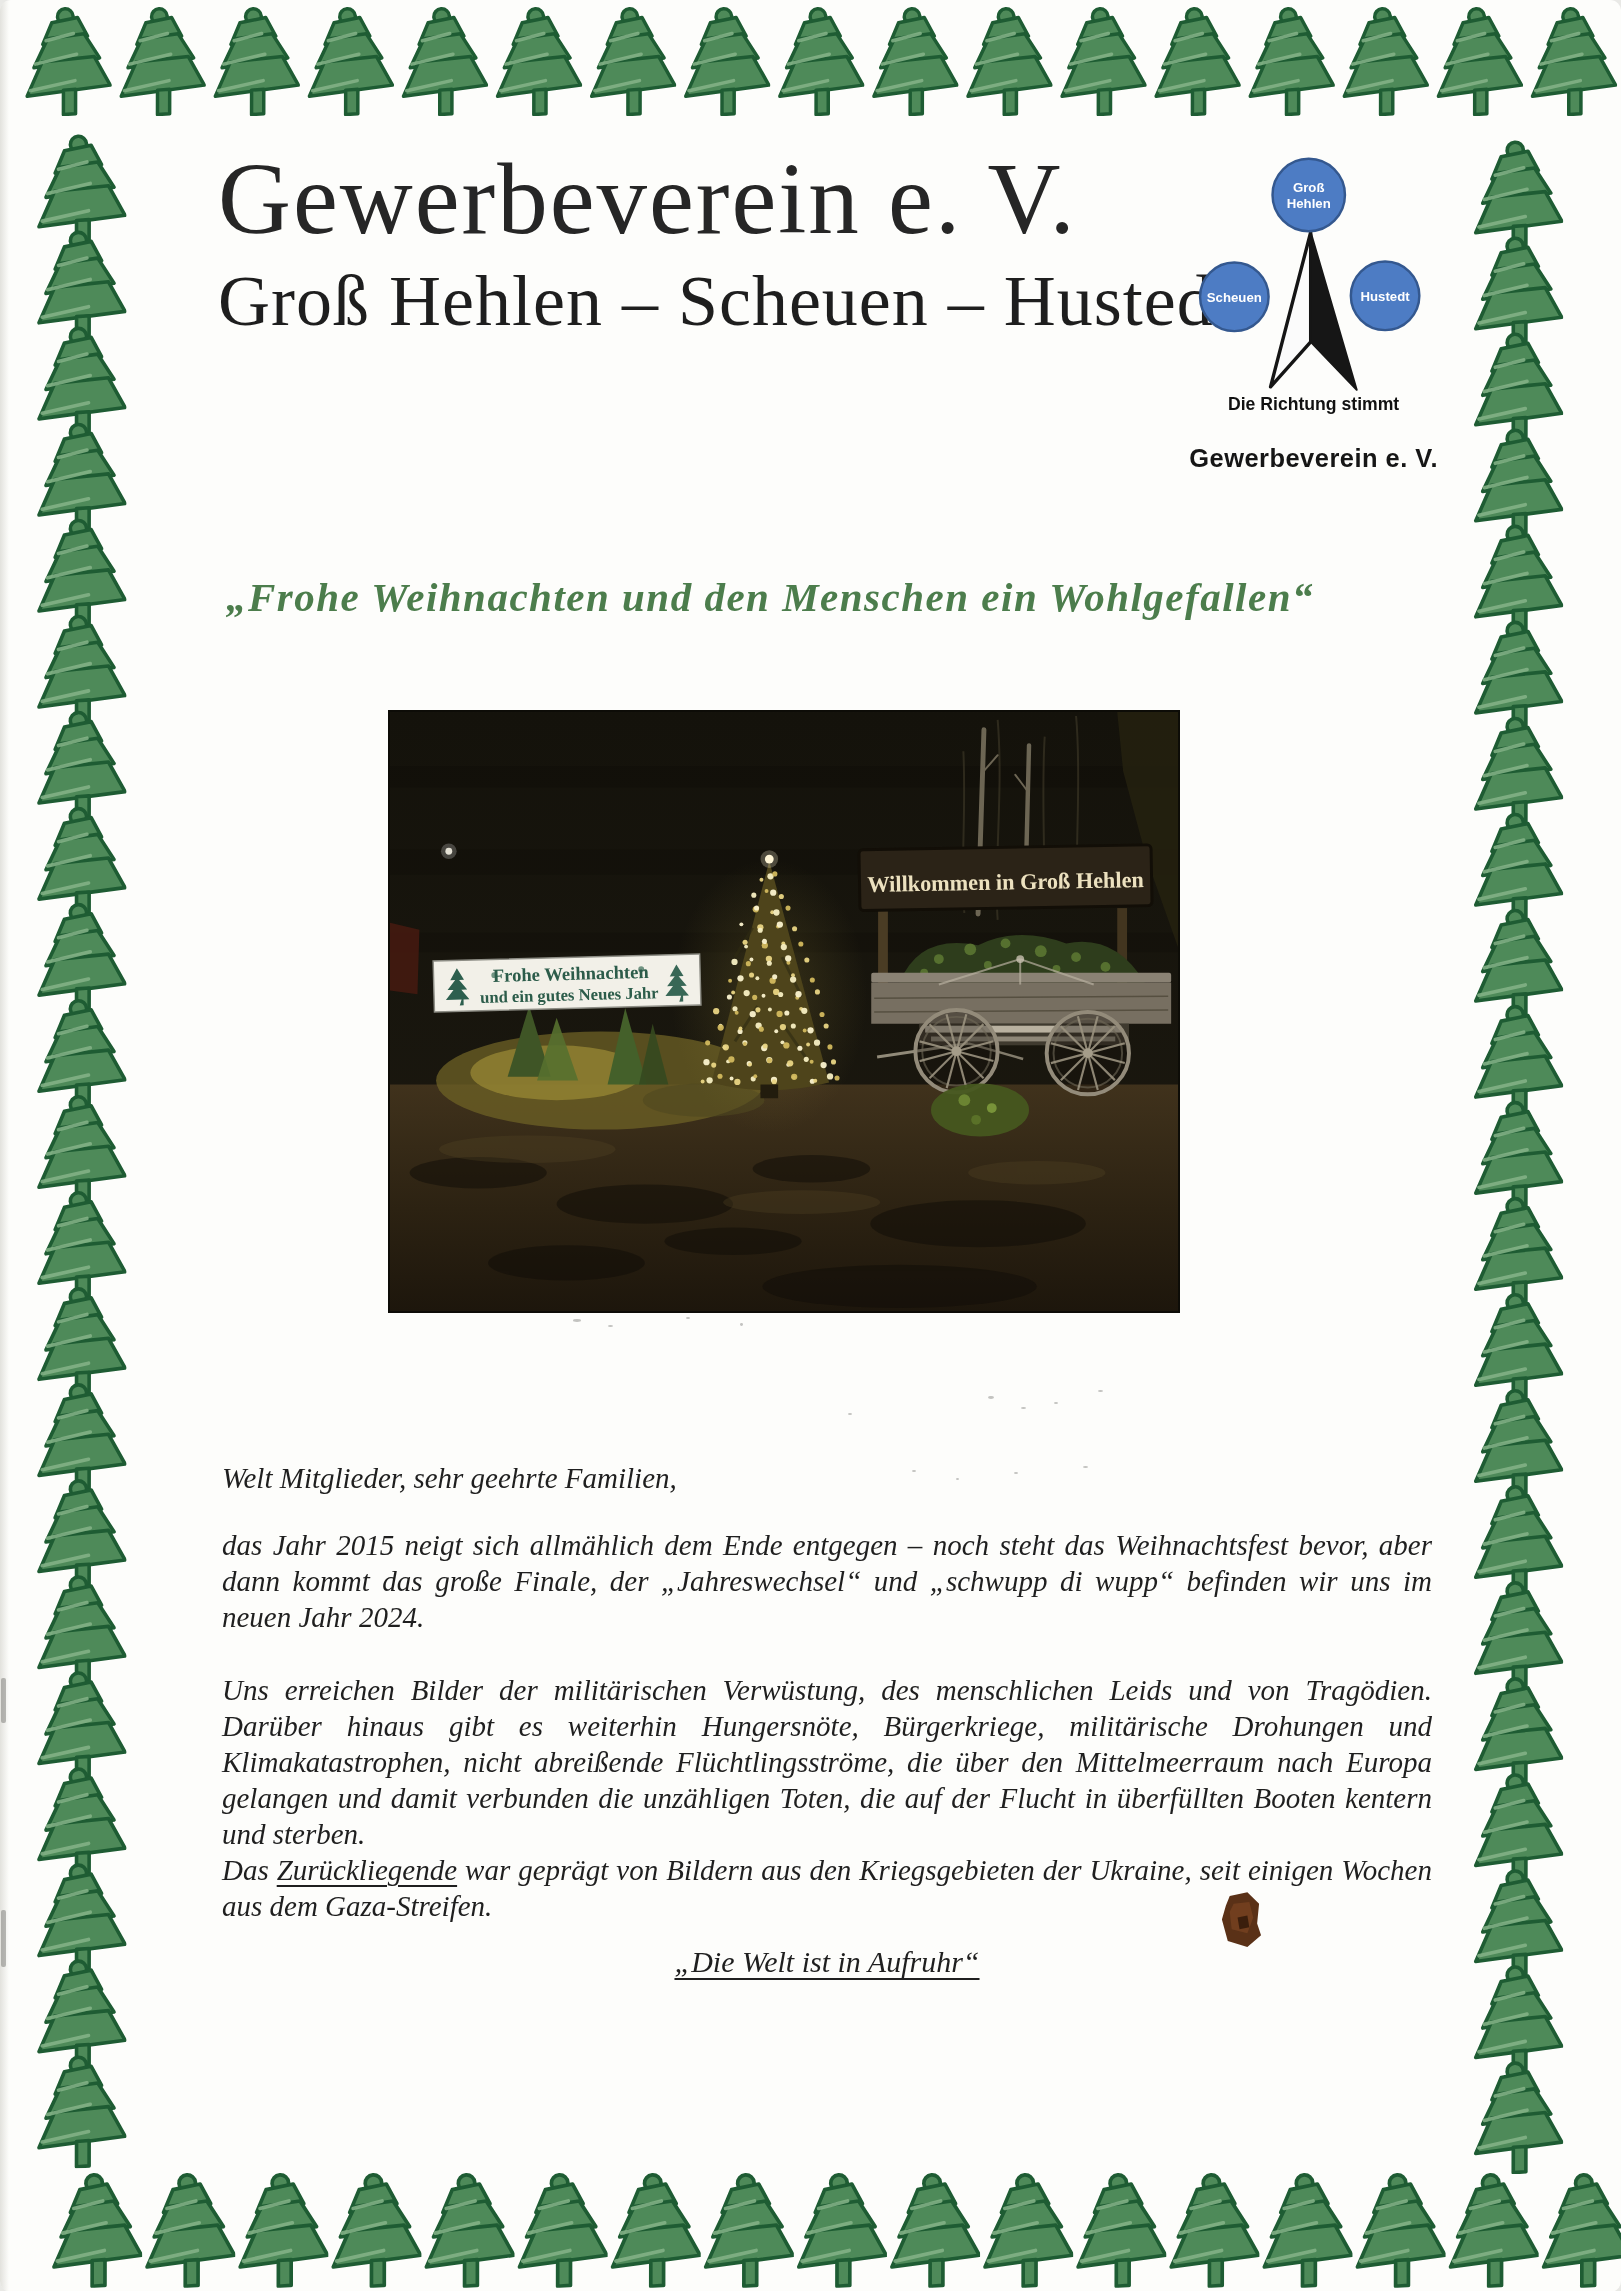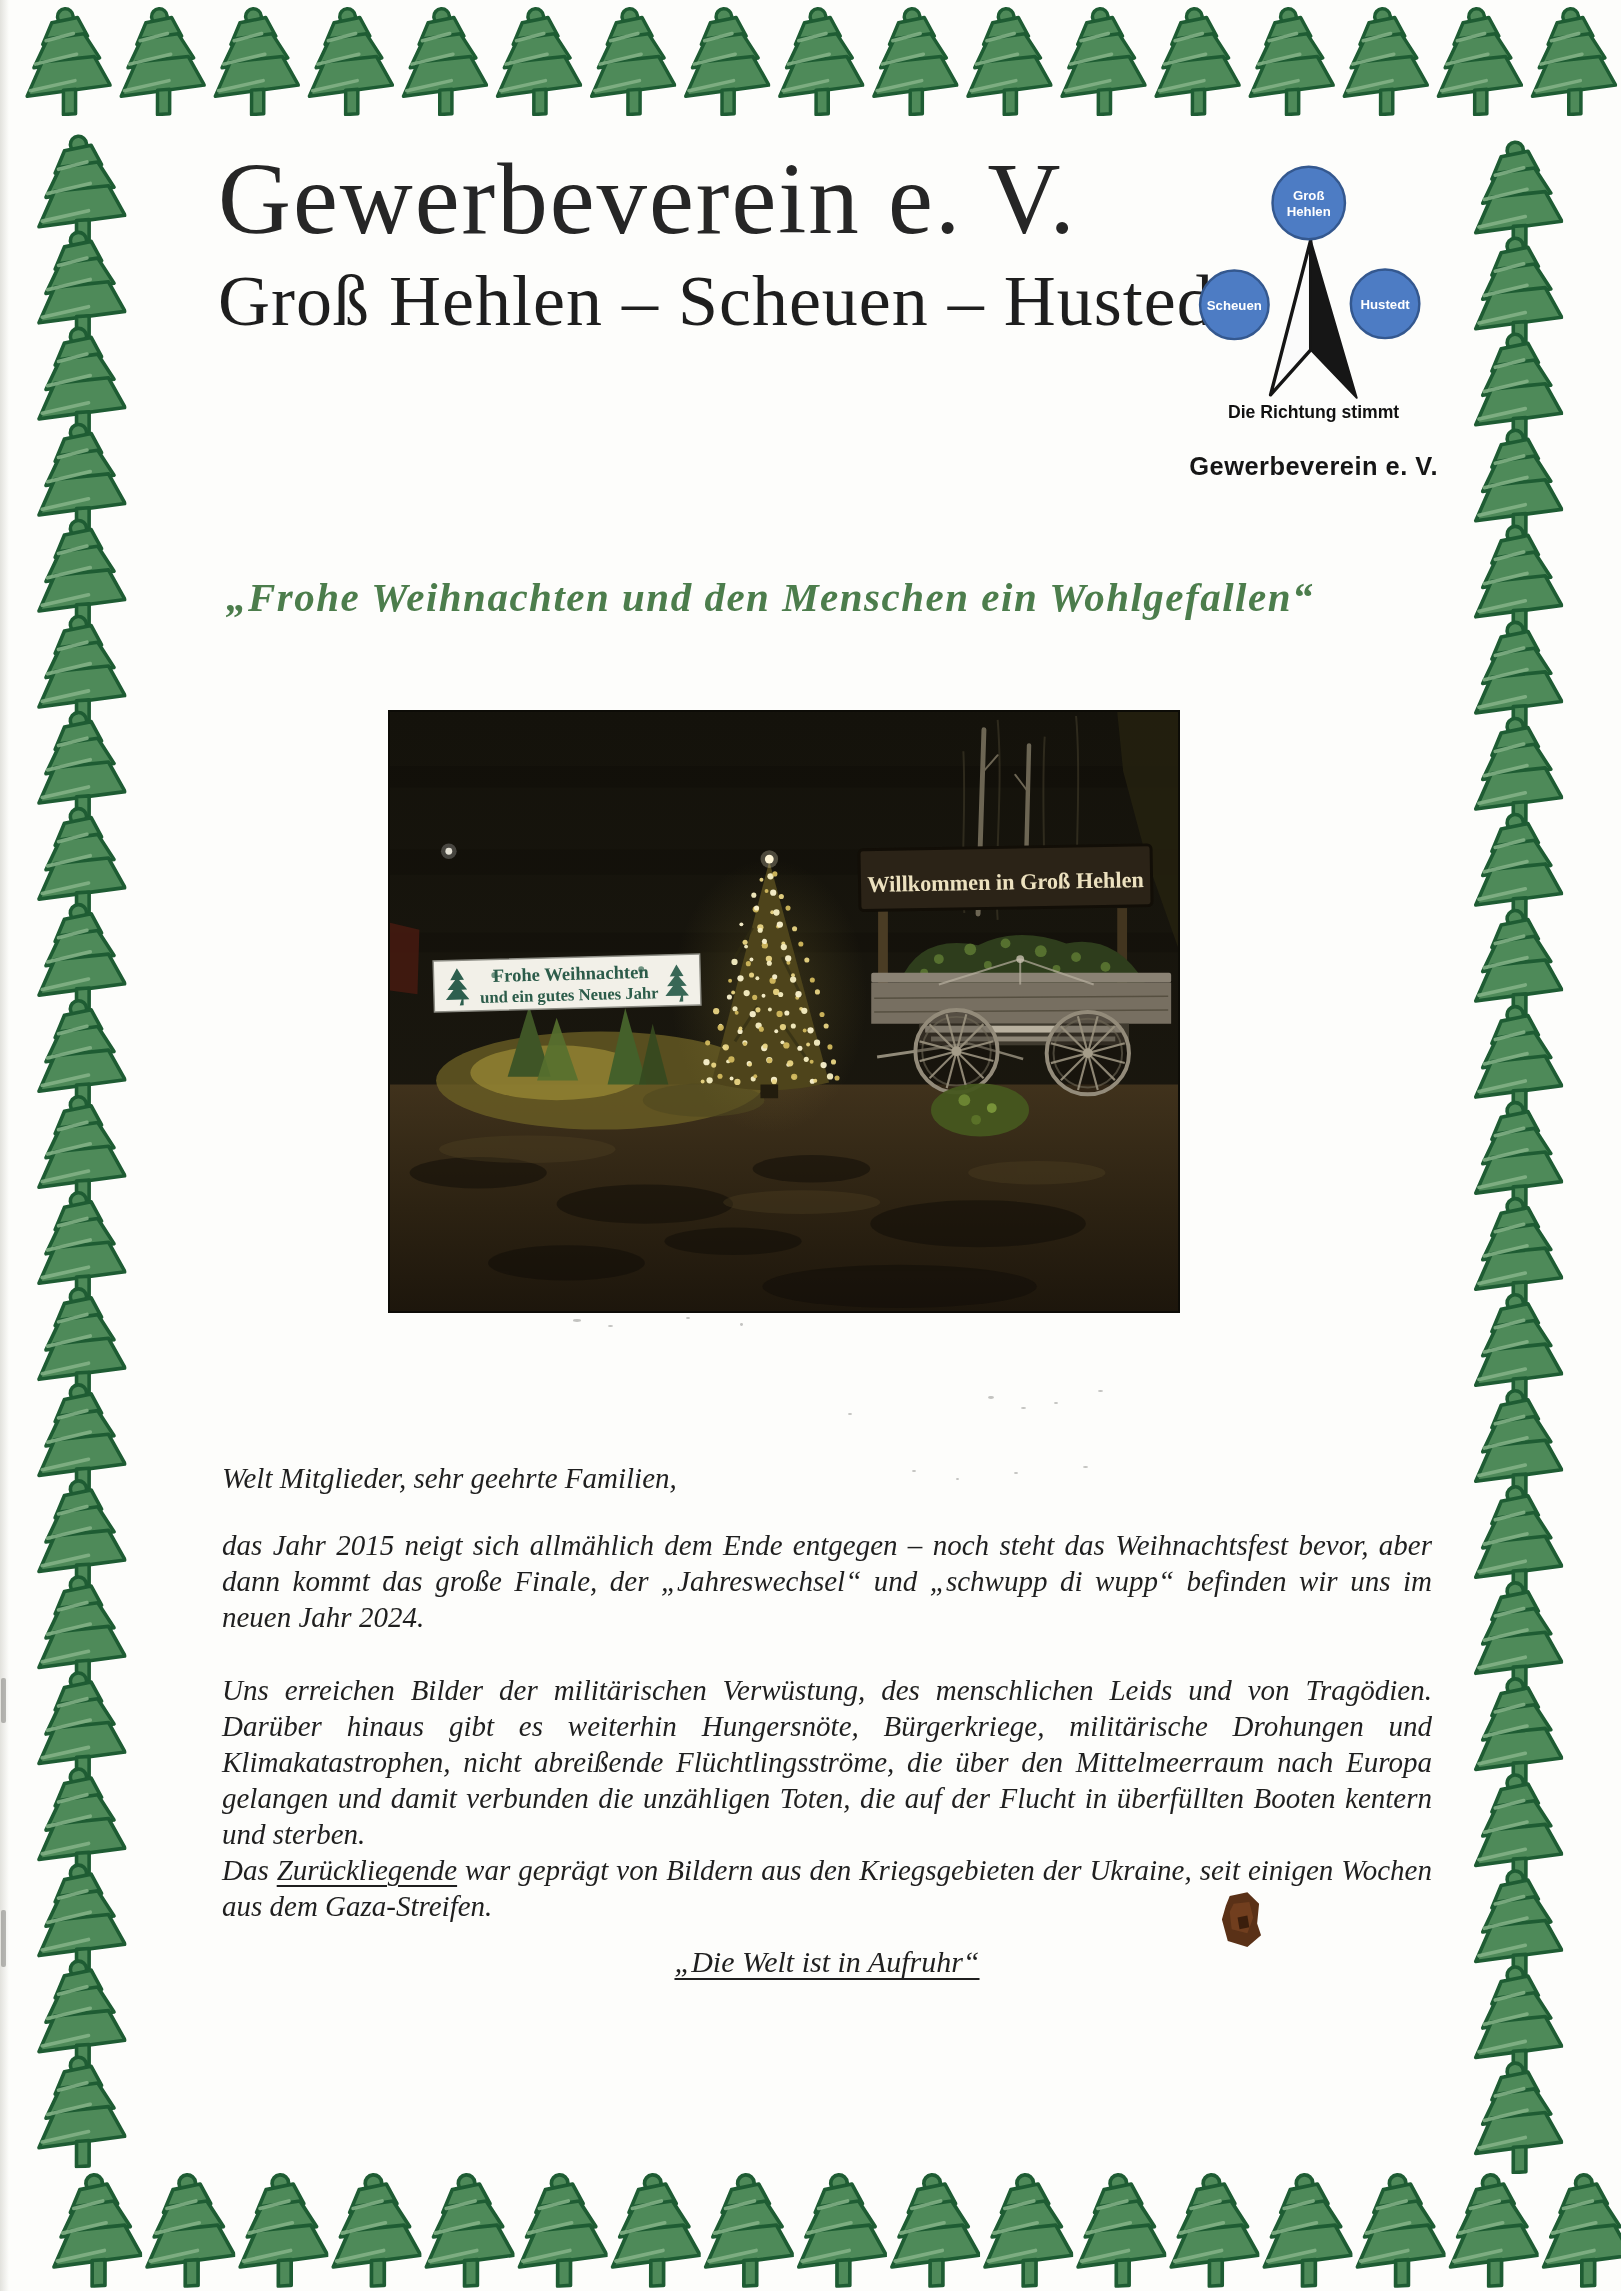--- a/index.html
+++ b/index.html
@@ -1,24 +1,24 @@
 <!DOCTYPE html>
 <html><head>
 <meta charset="utf-8">
 <style>
   html,body{margin:0;padding:0;background:#e9e9e6;}
   .page{position:relative;width:1621px;height:2292px;background:#fdfdfb;margin:0 auto;
-        overflow:hidden;font-family:"Liberation Serif",serif;color:#1f1f1f;}
+        overflow:hidden;font-family:"Liberation Serif",serif;color:#1f1f1f;border-radius:11px;}
   .scan-edge{position:absolute;left:0;top:0;width:8.8px;height:100%;
         background:linear-gradient(to right,#d4d3cd,rgba(255,255,255,0));opacity:.65;}
   svg.borders{position:absolute;left:0;top:0;width:1621px;height:2292px;pointer-events:none;}
   .title-block{position:absolute;left:218px;top:145px;width:980px;}
   .title{font-size:101px;line-height:1.08;letter-spacing:2px;color:#262626;white-space:nowrap;}
   .subtitle{font-size:72px;margin-top:5.9px;letter-spacing:1px;color:#1e1e1e;white-space:nowrap;}
-  .logo{position:absolute;left:1188px;top:158px;width:263px;height:325px;}
+  .logo{position:absolute;left:1188px;top:150px;width:263px;height:325px;}
   .logo svg{position:absolute;left:0;top:0;}
   .logo .circle-label{font-family:"Liberation Sans",sans-serif;font-weight:bold;fill:#ffffff;font-size:13.5px;}
   .logo .slogan{font-family:"Liberation Sans",sans-serif;font-weight:bold;fill:#111;font-size:18px;}
   .logo .caption{font-family:"Liberation Sans",sans-serif;font-weight:bold;fill:#161616;font-size:26px;letter-spacing:.5px;}
   .headline{position:absolute;left:226px;top:573px;width:1196px;font-size:41px;font-weight:bold;
         font-style:italic;color:#4c7d4c;letter-spacing:1.5px;white-space:nowrap;}
   .photo{position:absolute;left:388px;top:710px;width:788px;height:599px;background:#15130c;
         border:2px solid #0d0c07;box-sizing:content-box;}
   .photo svg{display:block;}
   .photo text{font-family:"Liberation Serif",serif;}

